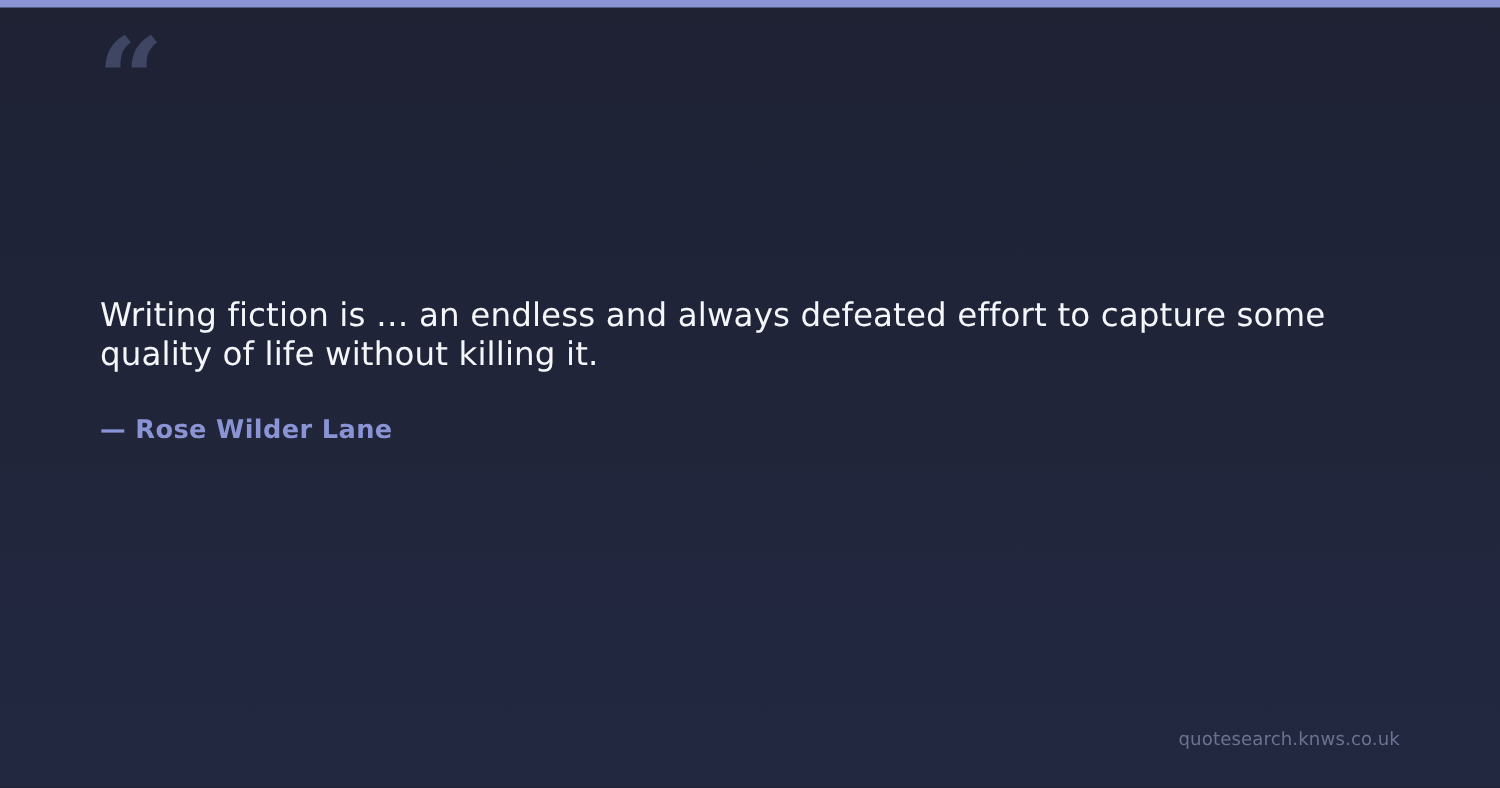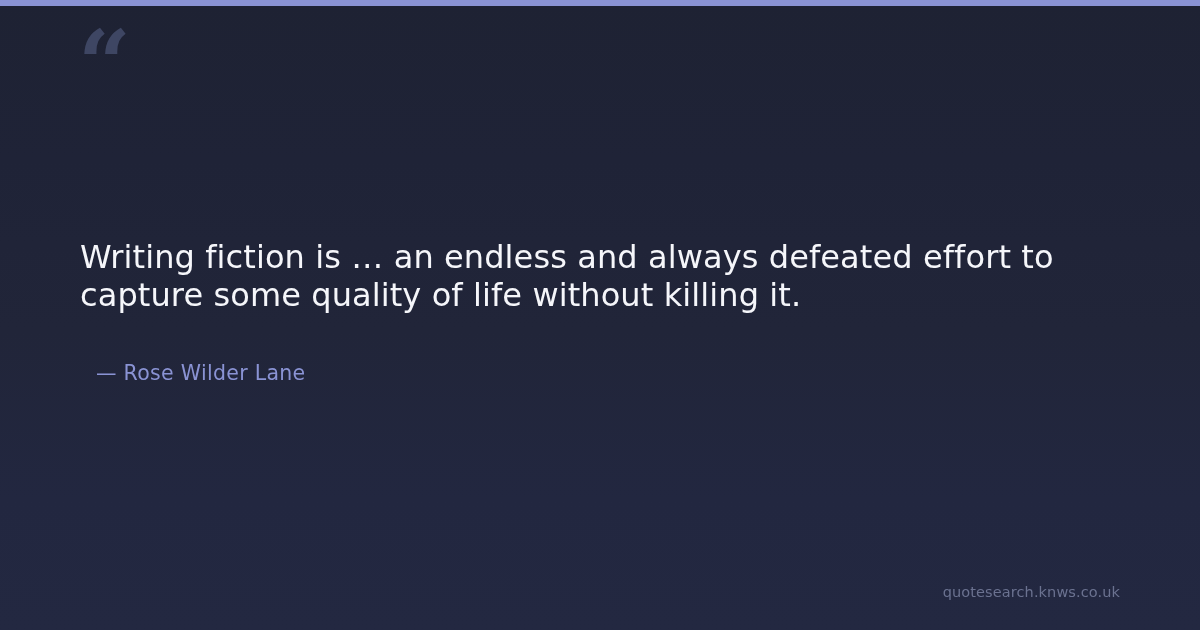--- a/index.html
+++ b/index.html
@@ -54,34 +54,34 @@
   #content-block {
     position: absolute;
     left: 80px;
     top: 238px;
     width: 1040px;
   }
 
   #quote-text {
     margin: 0;
     font-family: "DejaVu Sans", sans-serif;
-    font-size: 32px;
+    font-size: 26px;
     font-weight: 400;
     line-height: 1.19;
     letter-spacing: 0.1px;
     color: #f5f6fa;
     max-width: 1000px;
   }
 
   #quote-author {
-    margin: 16px;
+    margin: 0;
     padding-top: 31px;
     font-family: "DejaVu Sans", sans-serif;
     font-size: 20.5px;
-    font-weight: 400;
+    font-weight: 700;
     letter-spacing: 0.3px;
     color: #8a93d4;
     white-space: nowrap;
   }
 
   #source-footer {
     position: absolute;
     right: 80px;
     bottom: 30px;
     font-family: "DejaVu Sans", sans-serif;

